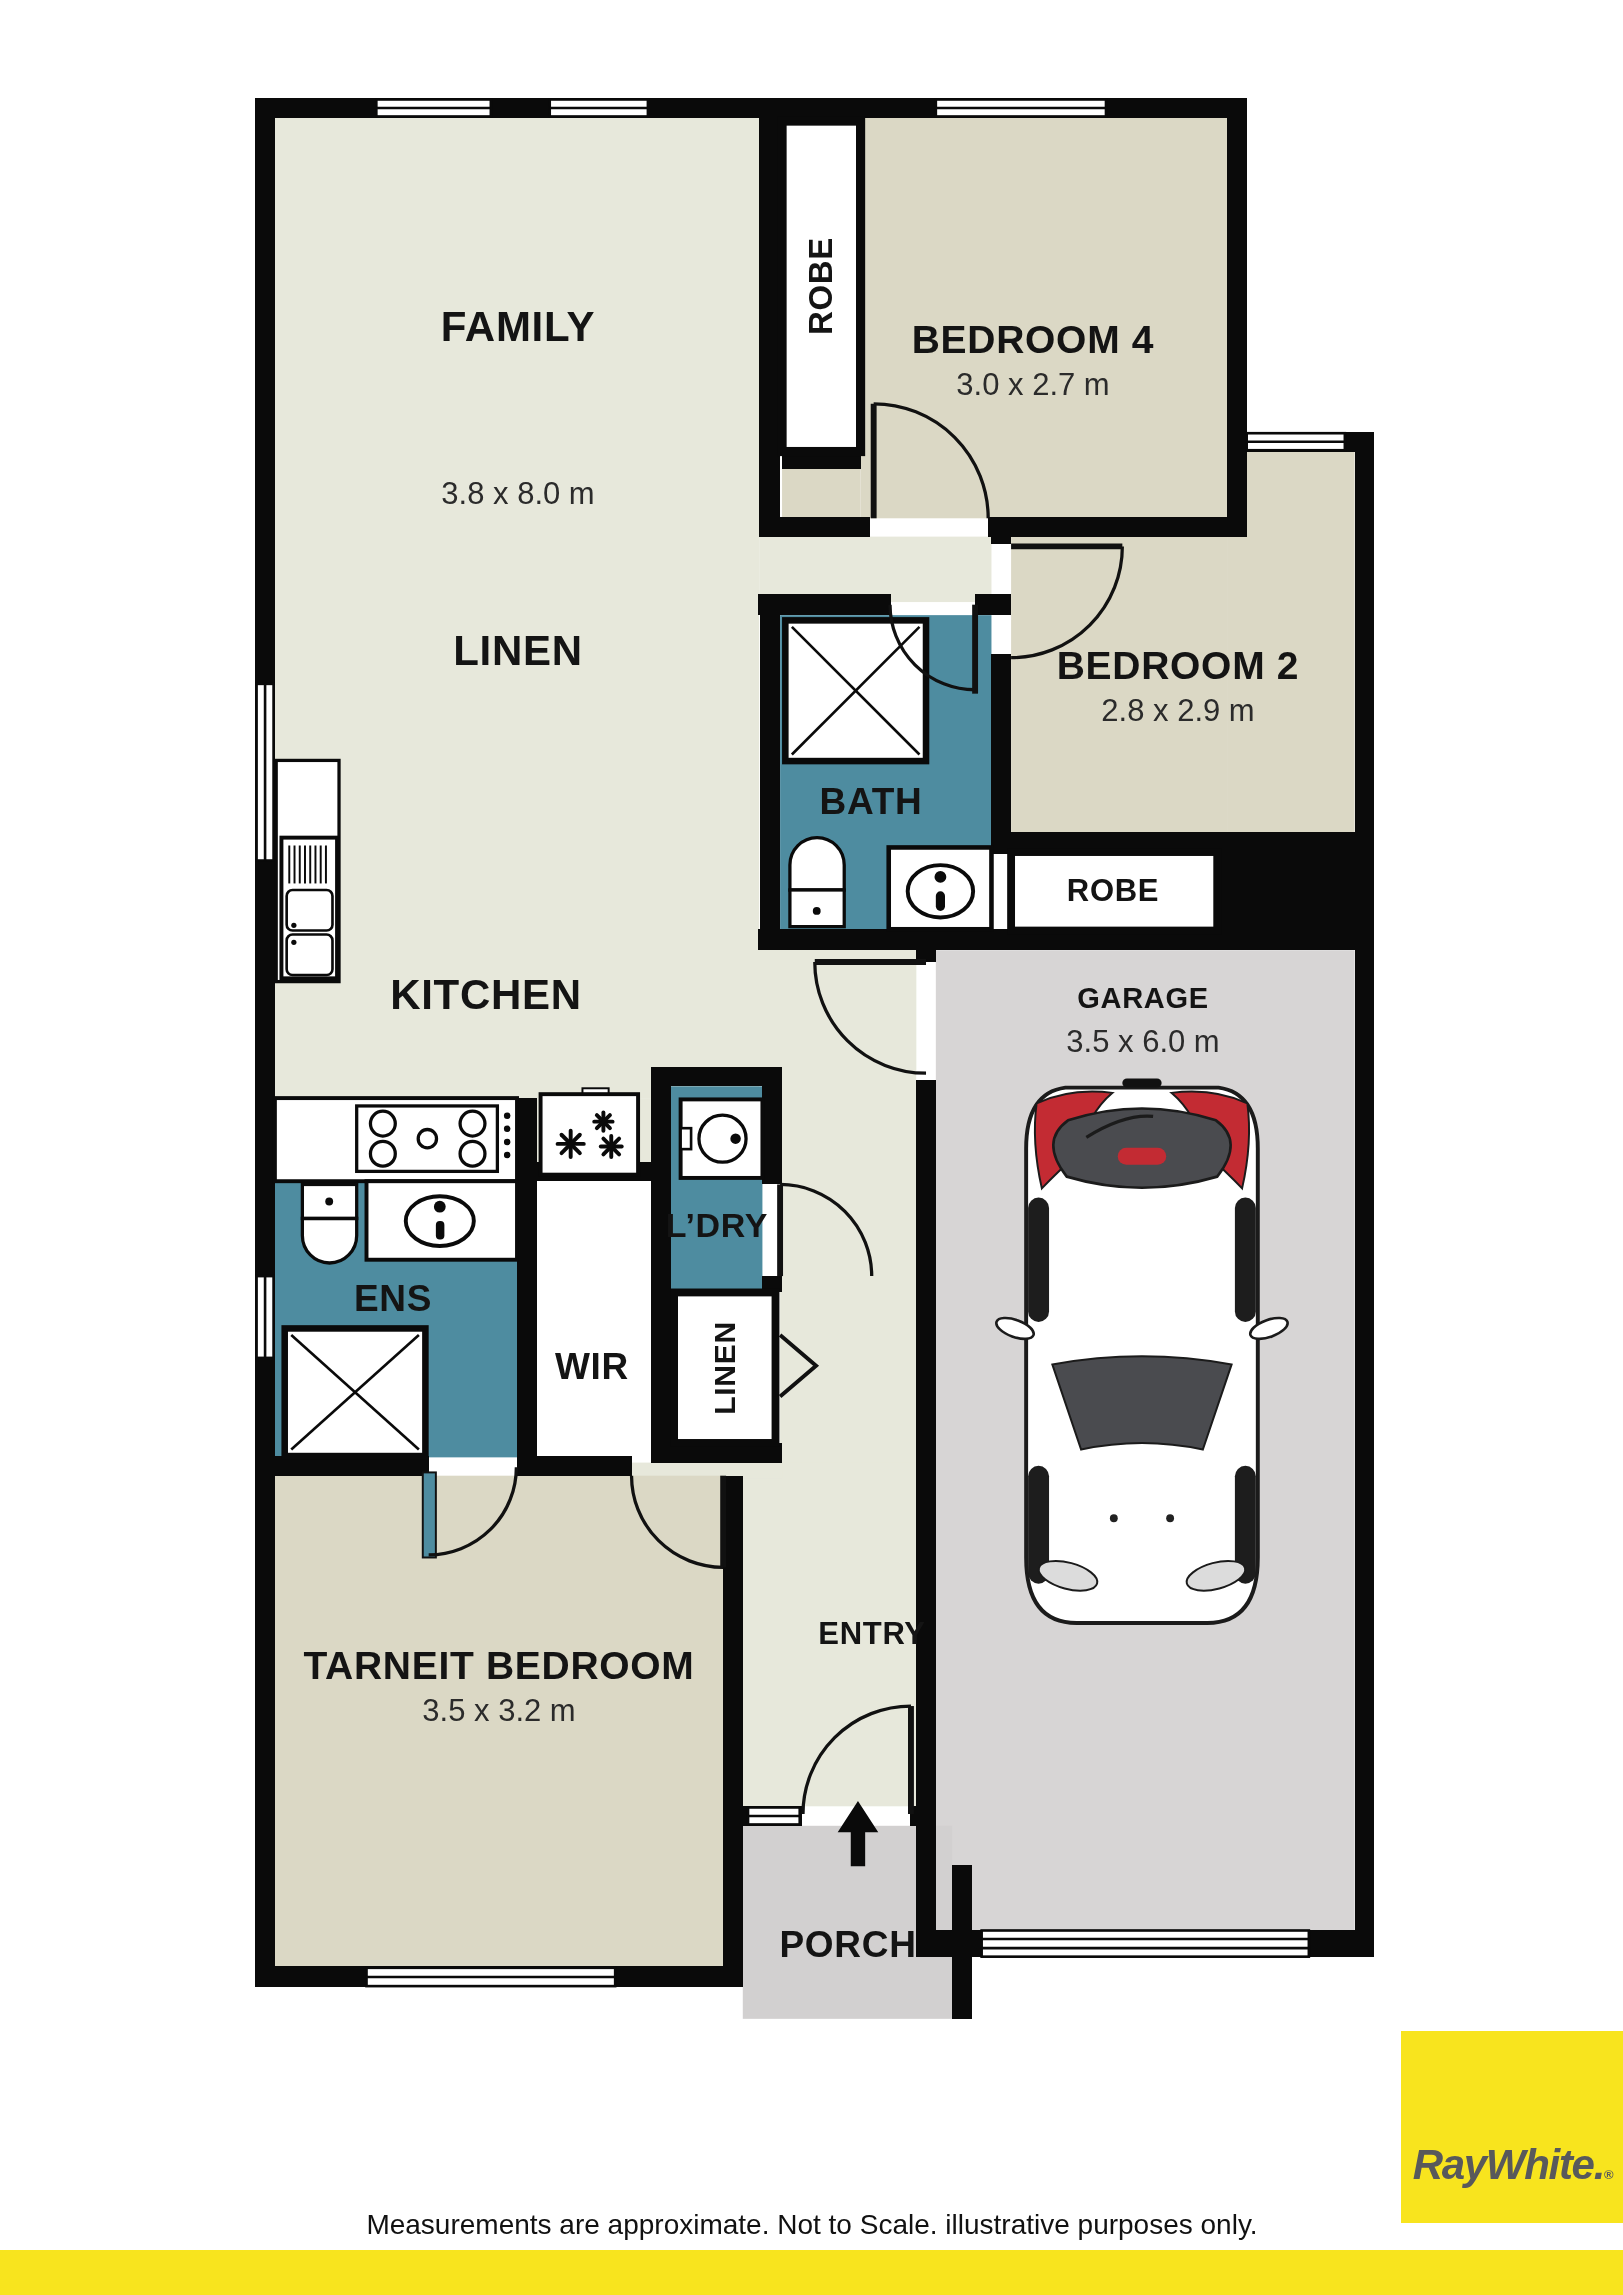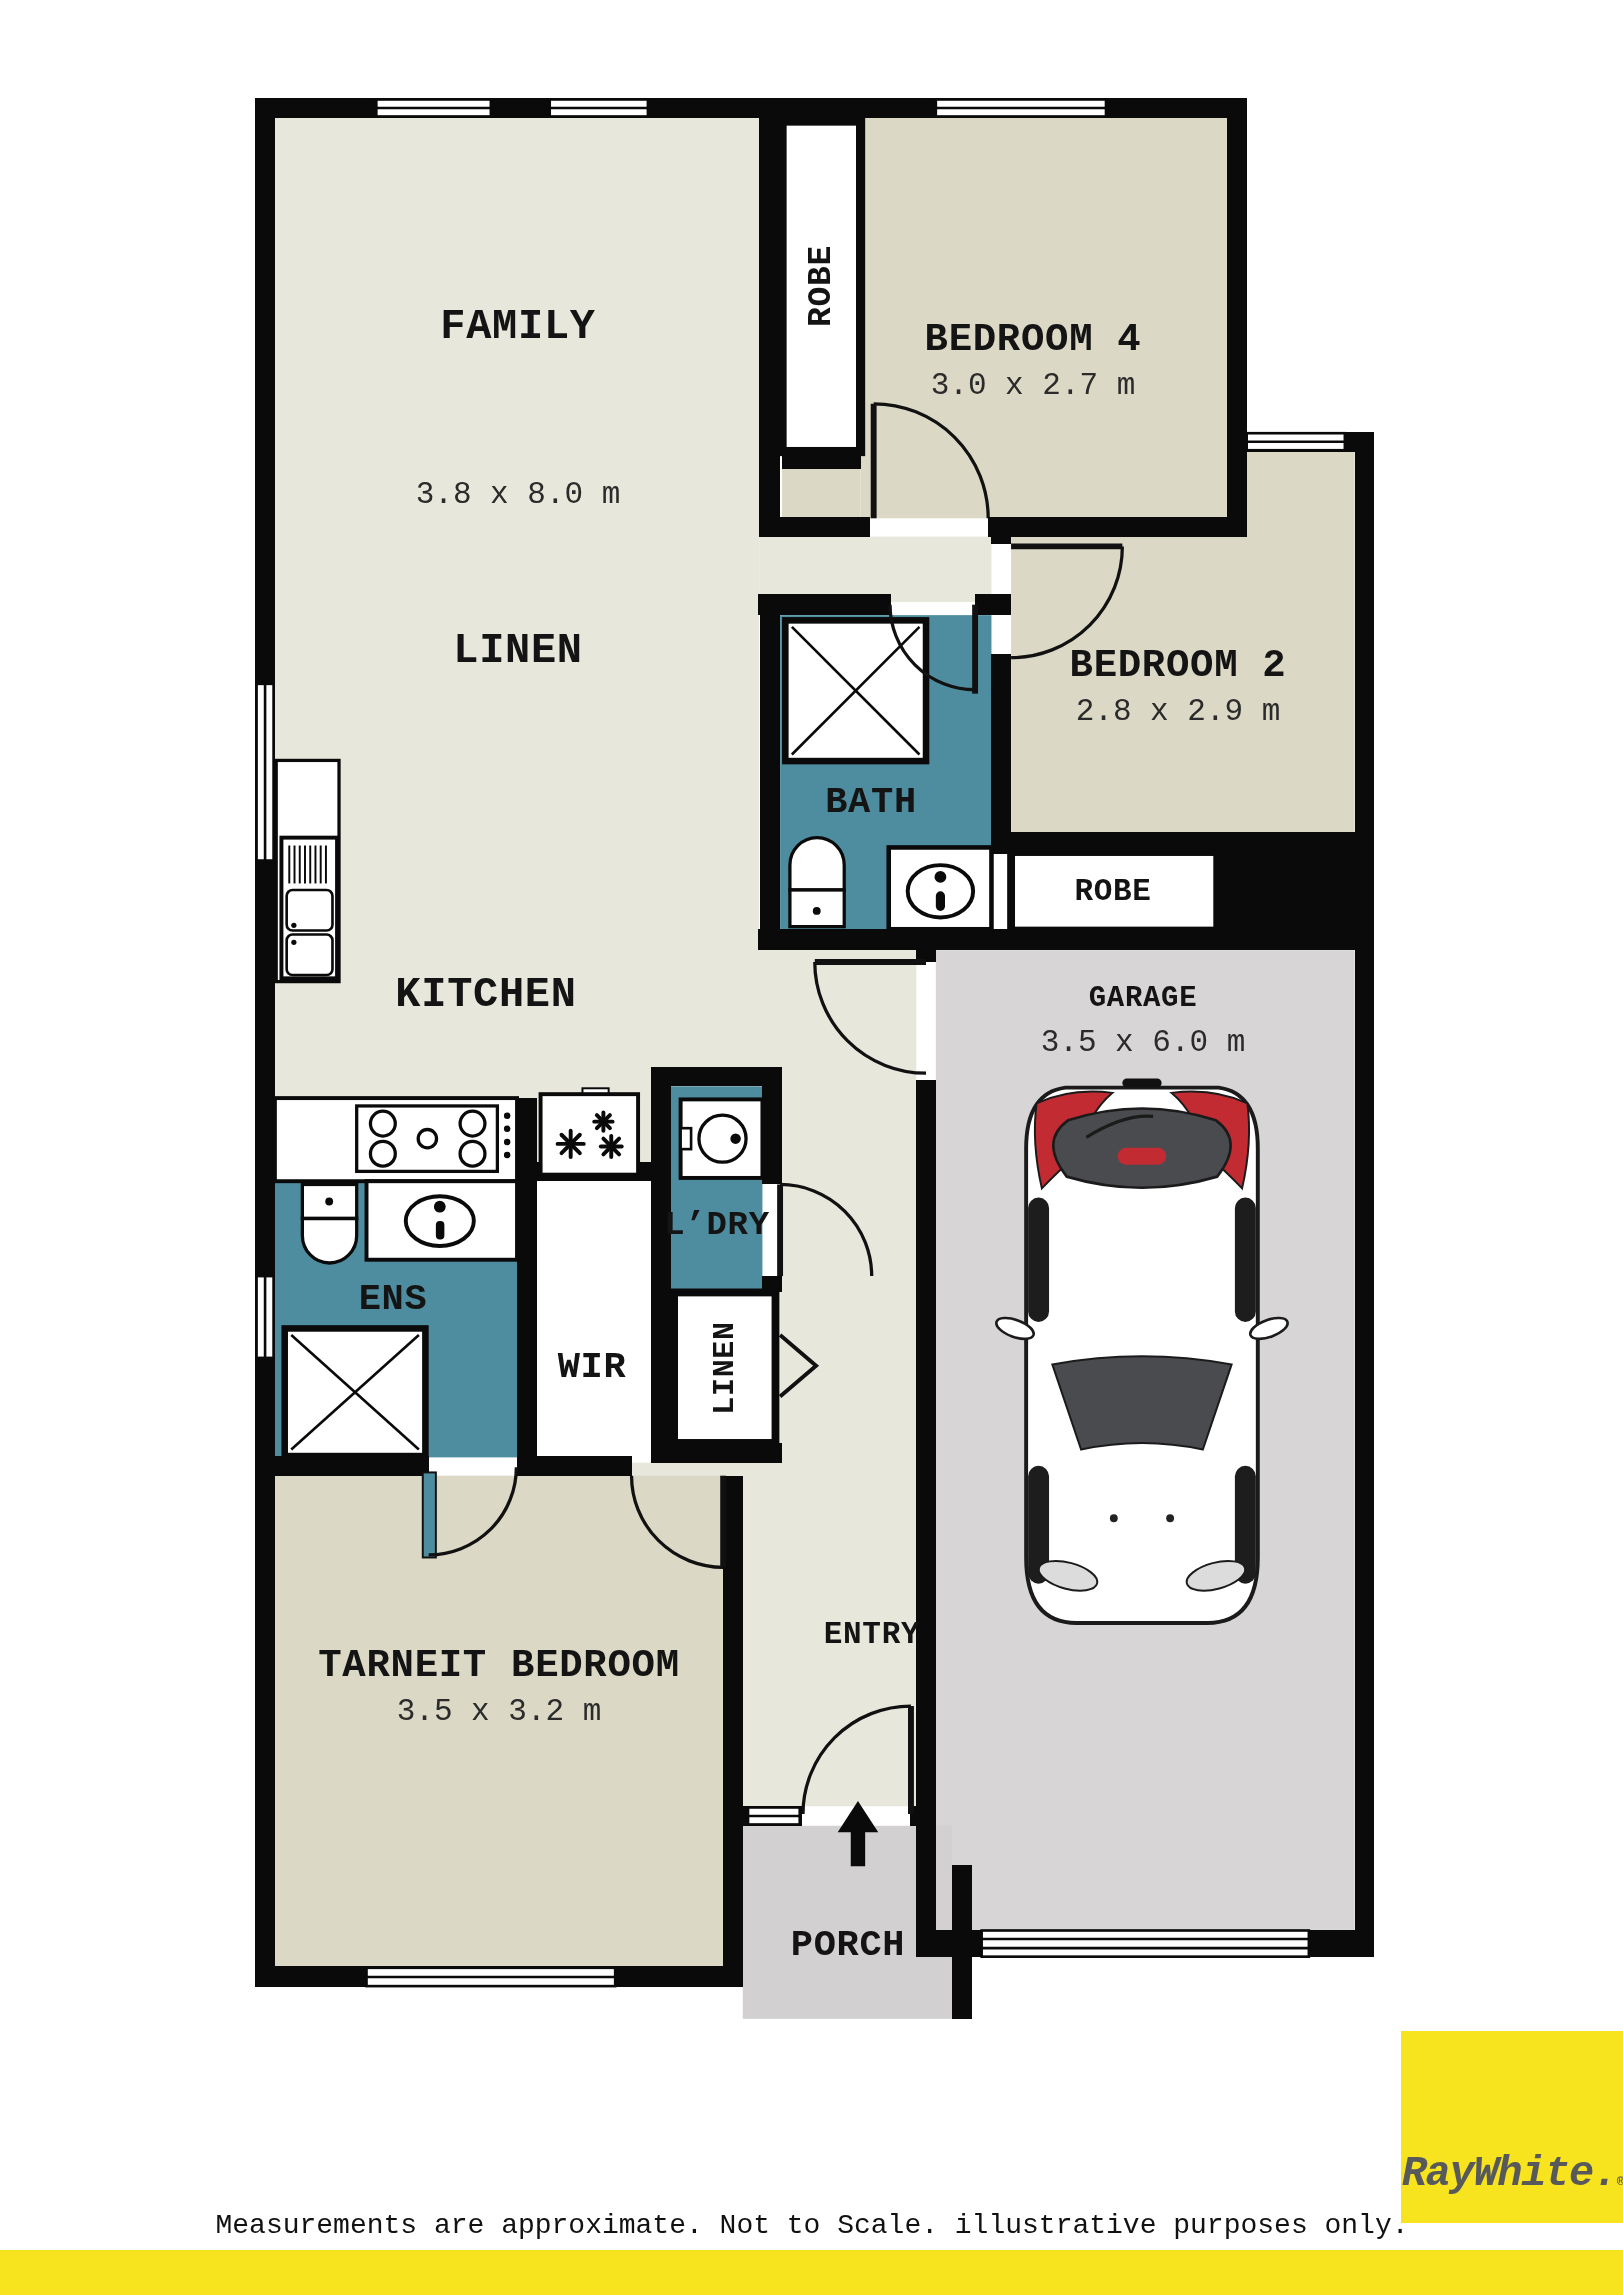--- a/index.html
+++ b/index.html
@@ -1,18 +1,18 @@
 <!DOCTYPE html>
 <html style="font-size:10.5px"><head>
 <meta charset="utf-8">
 <style>
   html,body{margin:0;padding:0;background:#ffffff;}
   .canvas{
     position:relative;width:1623px;height:2295px;background:#ffffff;overflow:hidden;
-    font-family:Liberation Mono, monospace;
+    font-family:Liberation Sans, sans-serif;
   }
   .plan-svg{position:absolute;left:0;top:0;}
   .lbl{
     position:absolute;transform:translate(-50%,-50%);
     font-weight:bold;color:#141414;white-space:nowrap;letter-spacing:0.7px;
   }
   .dim{
     position:absolute;transform:translate(-50%,-50%);
     font-weight:400;color:#2b2b2b;white-space:nowrap;text-align:center;
   }
@@ -21,21 +21,21 @@
     position:absolute;transform:translate(-50%,-50%);
     font-weight:bold;color:#0d0d0d;letter-spacing:0px;white-space:nowrap;
   }
   .disclaimer{
     position:absolute;transform:translate(-50%,-50%);
     font-weight:400;color:#111;white-space:nowrap;
   }
   .rw-box{
     position:absolute;left:1401px;top:2031px;width:223px;height:192px;
     background:#F8E41E;display:flex;align-items:flex-end;justify-content:center;
-    padding-bottom:8px;box-sizing:border-box;
+    padding-bottom:17px;box-sizing:border-box;
   }
   .rw-text{
     font-style:italic;font-weight:bold;font-size:42px;color:#58595B;
     letter-spacing:-1.3px;margin-bottom:19.6px;line-height:1;
   }
   .rw-reg{font-size:13px;font-style:normal;vertical-align:baseline;}
   .bottom-strip{
     position:absolute;left:0;top:2250px;width:1623px;height:46px;background:#F8E41E;
   }
 </style>

